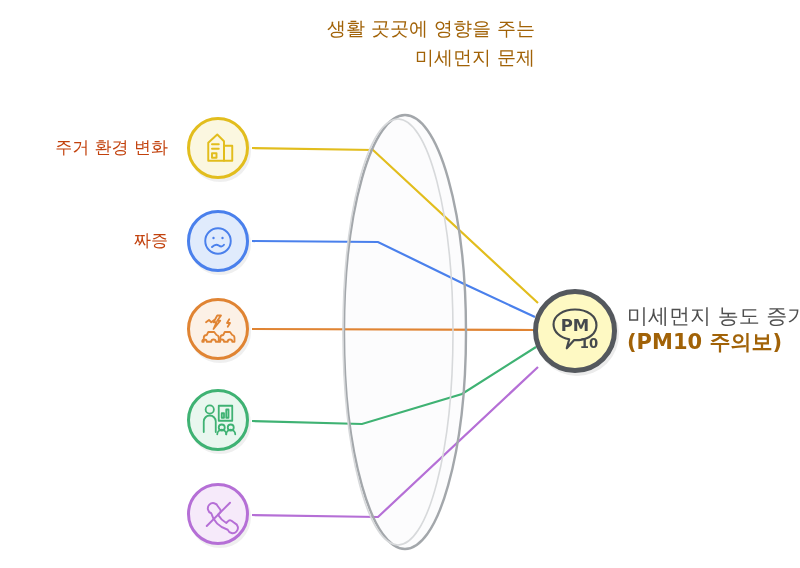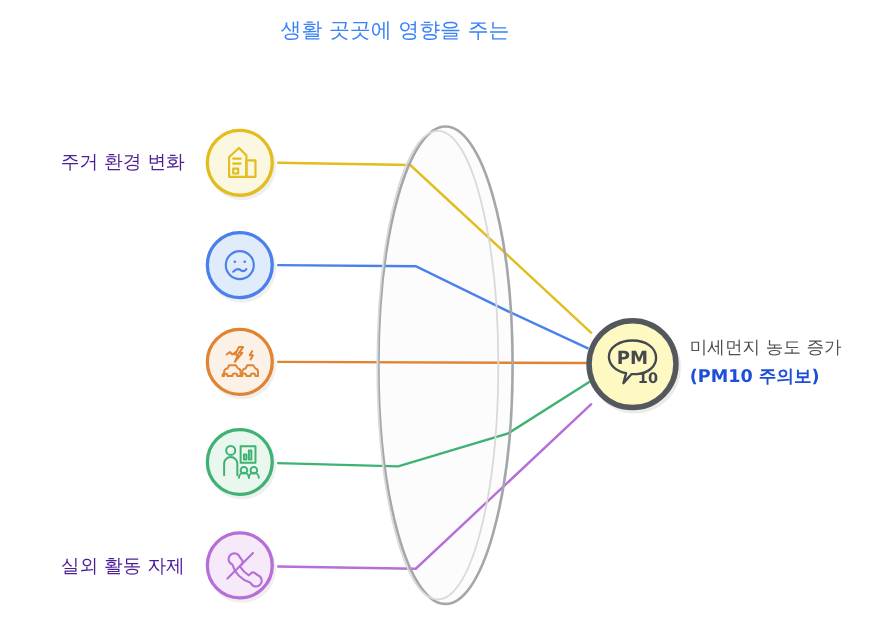--- a/index.html
+++ b/index.html
@@ -1,39 +1,40 @@
 <!DOCTYPE html>
 <html><head>
 <meta charset="utf-8">
 <style>
   html,body{margin:0;padding:0;background:#fff;}
   #stage{position:relative;width:800px;height:568px;background:#ffffff;overflow:hidden;
          font-family:"DejaVu Sans", sans-serif;color:#4e4e4e;}
   .abs{position:absolute;}
-  #title{left:255px;top:14px;width:280px;text-align:left;font-size:19px;line-height:29px;color:#3b82f6;}
+  #title{left:255px;top:14px;width:280px;text-align:right;font-size:19px;line-height:29px;color:#a16207;}
   #title .t2{font-size:19px;}
-  .factor-label{left:15px;width:153px;text-align:right;font-size:17px;color:#4c1d95;white-space:nowrap;}
+  .factor-label{left:15px;width:153px;text-align:right;font-size:17px;color:#c2410c;white-space:nowrap;}
   .icon-circle{width:56px;height:56px;border-radius:50%;border:3px solid currentColor;
                display:flex;align-items:center;justify-content:center;box-sizing:content-box;
                box-shadow:2px 3px 0 rgba(120,120,120,0.12);}
   .icon-circle svg{display:block;}
   #diagram-layer{left:0;top:0;pointer-events:none;}
   #pm-badge{left:533px;top:289px;width:74px;height:74px;border-radius:50%;border:5px solid #0ea5e9;
             background:#fef9c3;display:flex;align-items:center;justify-content:center;
             box-shadow:2px 3px 0 rgba(120,120,120,0.15);}
-  #result-text{left:627px;top:303px;width:170px;font-size:16px;line-height:26px;color:#4f4f4f;white-space:nowrap;}
-  #result-text .r2{font-weight:bold;color:#1d4ed8;}
+  #result-text{left:627px;top:303px;width:170px;font-size:21px;line-height:26px;color:#4f4f4f;white-space:nowrap;}
+  #result-text .r2{font-weight:bold;color:#a16207;}
 </style>
 </head>
 <body>
 
 <div id="stage">
 
   <div class="abs" id="title">
     <div>생활 곳곳에 영향을 주는</div>
+    <div class="t2">미세먼지 문제</div>
   </div>
 
   <svg id="diagram-layer" class="abs" width="800" height="568" viewBox="0 0 800 568">
 
     <ellipse cx="405" cy="332" rx="61" ry="217" stroke="none" fill="#fcfcfd"></ellipse>
 
     <polyline points="252,148 373,150 538,303" fill="none" stroke-width="2.2" stroke="#e2bd1d"></polyline>
     <polyline points="252,241 378,242 462,283 535,317" fill="none" stroke-width="2.2" stroke="#4a80ec"></polyline>
     <polyline points="252,329 535,330" fill="none" stroke-width="2.2" stroke="#e08433"></polyline>
     <polyline points="252,421 362,424 462,394 536,347" fill="none" stroke-width="2.2" stroke="#3fb273"></polyline>
@@ -47,20 +48,21 @@
   <div class="abs icon-circle" style="left: 187px; top: 117px; color: rgb(226, 189, 29); background-color: rgb(251, 247, 224);">
     <svg width="42" height="42" viewBox="0 0 56 56" fill="none" stroke="currentColor" stroke-width="2.6" stroke-linecap="round" stroke-linejoin="round">
       <path d="M15 45 V21 L27 10 L36 19 V45 Z"></path>
       <rect x="36" y="25" width="11" height="20"></rect>
       <line x1="20" y1="23" x2="29" y2="23"></line>
       <line x1="20" y1="29" x2="29" y2="29"></line>
       <rect x="20" y="35" width="6" height="6"></rect>
     </svg>
   </div>
 
+  <div class="abs factor-label" style="top:229px;">짜증</div>
   <div class="abs icon-circle" style="left: 187px; top: 210px; color: rgb(74, 128, 236); background-color: rgb(224, 235, 252);">
     <svg width="42" height="42" viewBox="0 0 56 56" fill="none" stroke="currentColor" stroke-width="2.6" stroke-linecap="round" stroke-linejoin="round">
       <circle cx="28" cy="28" r="17"></circle>
       <circle cx="22" cy="24" r="1.6" fill="currentColor" stroke="none"></circle>
       <circle cx="34" cy="24" r="1.6" fill="currentColor" stroke="none"></circle>
       <path d="M20 36 q5 -5 9 -2 t7 -1"></path>
     </svg>
   </div>
 
   <div class="abs icon-circle" style="left: 187px; top: 298px; color: rgb(224, 132, 51); background-color: rgb(252, 241, 230);">
@@ -80,21 +82,20 @@
       <rect x="29" y="9" width="18" height="20"></rect>
       <rect x="33" y="19" width="3" height="6"></rect>
       <rect x="39" y="14" width="3" height="11"></rect>
       <circle cx="33" cy="38" r="4"></circle>
       <circle cx="45" cy="38" r="4"></circle>
       <path d="M27 47 a6 6 0 0 1 12 0"></path>
       <path d="M39 47 a6 6 0 0 1 12 0"></path>
     </svg>
   </div>
 
-  <div class="abs factor-label" style="top:503px;">실외 활동 자제</div>
   <div class="abs icon-circle" style="left: 187px; top: 483px; color: rgb(181, 111, 214); background-color: rgb(246, 234, 250);">
     <svg width="42" height="42" viewBox="0 0 56 56" fill="none" stroke="currentColor" stroke-width="2.6" stroke-linecap="round" stroke-linejoin="round">
       <path d="M19 27 a7 7 0 1 1 9 -9 l3 4 a4 4 0 0 1 -1 5 l-2 2 c3 5 6 8 11 11 l2 -2 a4 4 0 0 1 5 -1 l4 3 a7 7 0 1 1 -9 9 C29 45 22 38 19 27 Z"></path>
       <line x1="44" y1="13" x2="13" y2="44"></line>
     </svg>
   </div>
 
   <div class="abs" id="pm-badge" style="border-color: rgb(84, 88, 93);">
     <svg width="66" height="66" viewBox="0 0 80 80">
       <path d="M40 14 C55 14 66 22 66 33 C66 43 57 50 45 51 C43 51 41 51 39 51 L30 61 L33 50 C22 48 14 41 14 32 C14 21 26 14 40 14 Z" fill="none" stroke-width="2.6" stroke-linejoin="round" stroke="#45494d"></path>

